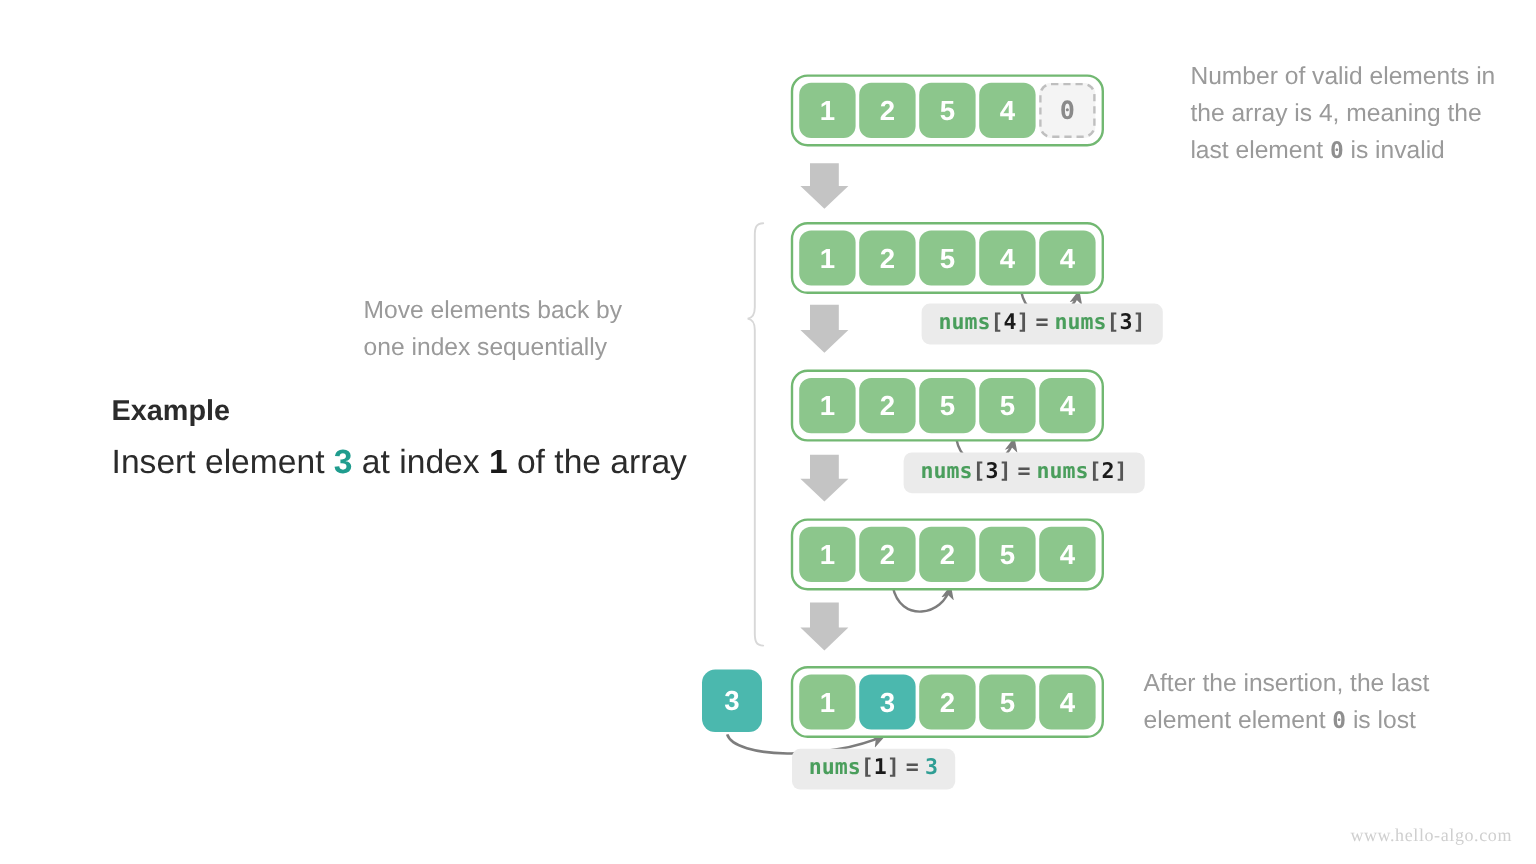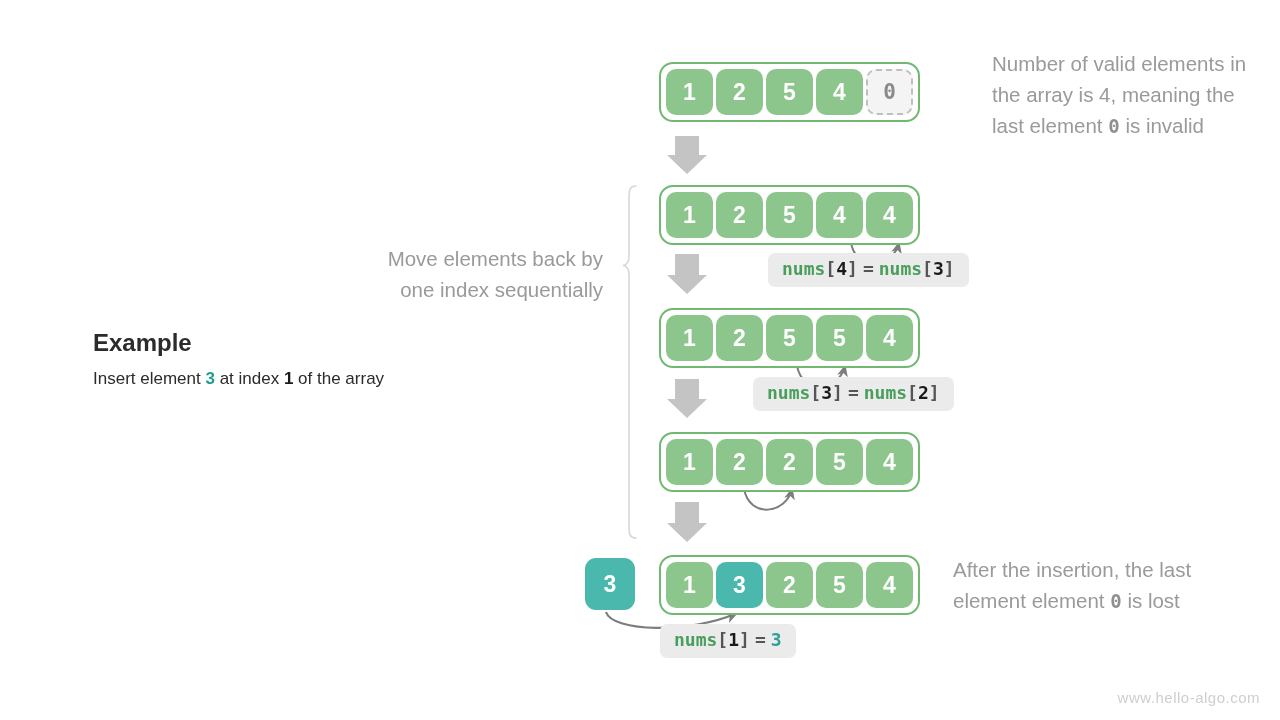--- a/index.html
+++ b/index.html
@@ -103,46 +103,45 @@
     line-height: 1.52;
     white-space: pre-line;
   }
   .note .mono0 {
     font-family: "DejaVu Sans Mono", monospace;
     font-weight: 700;
     font-size: 19px;
     color: #8f8f8f;
   }
   .note.right-align {
-    text-align: right;
   }
 
   
   .example-title {
     position: absolute;
     font-size: 24px;
     font-weight: 700;
     color: #2b2b2b;
   }
   .example-line {
     position: absolute;
-    font-size: 17px;
+    font-size: 28px;
     color: #2b2b2b;
     white-space: pre;
   }
   .example-line .teal { color: #1f9c8e; font-weight: 700; }
   .example-line .bold { font-weight: 700; color: #1a1a1a; }
 
   
   .watermark {
     position: absolute;
     right: 20px;
     bottom: 14px;
     color: #cfcfcf;
-    font-family: Liberation Sans, sans-serif;
+    font-family: Liberation Serif, serif;
     font-size: 15px;
     letter-spacing: 0.5px;
     margin-top: 29px;
   }
 
   .svg-layer {
     position: absolute;
     left: 0; top: 0;
     width: 1280px;
     height: 720px;

